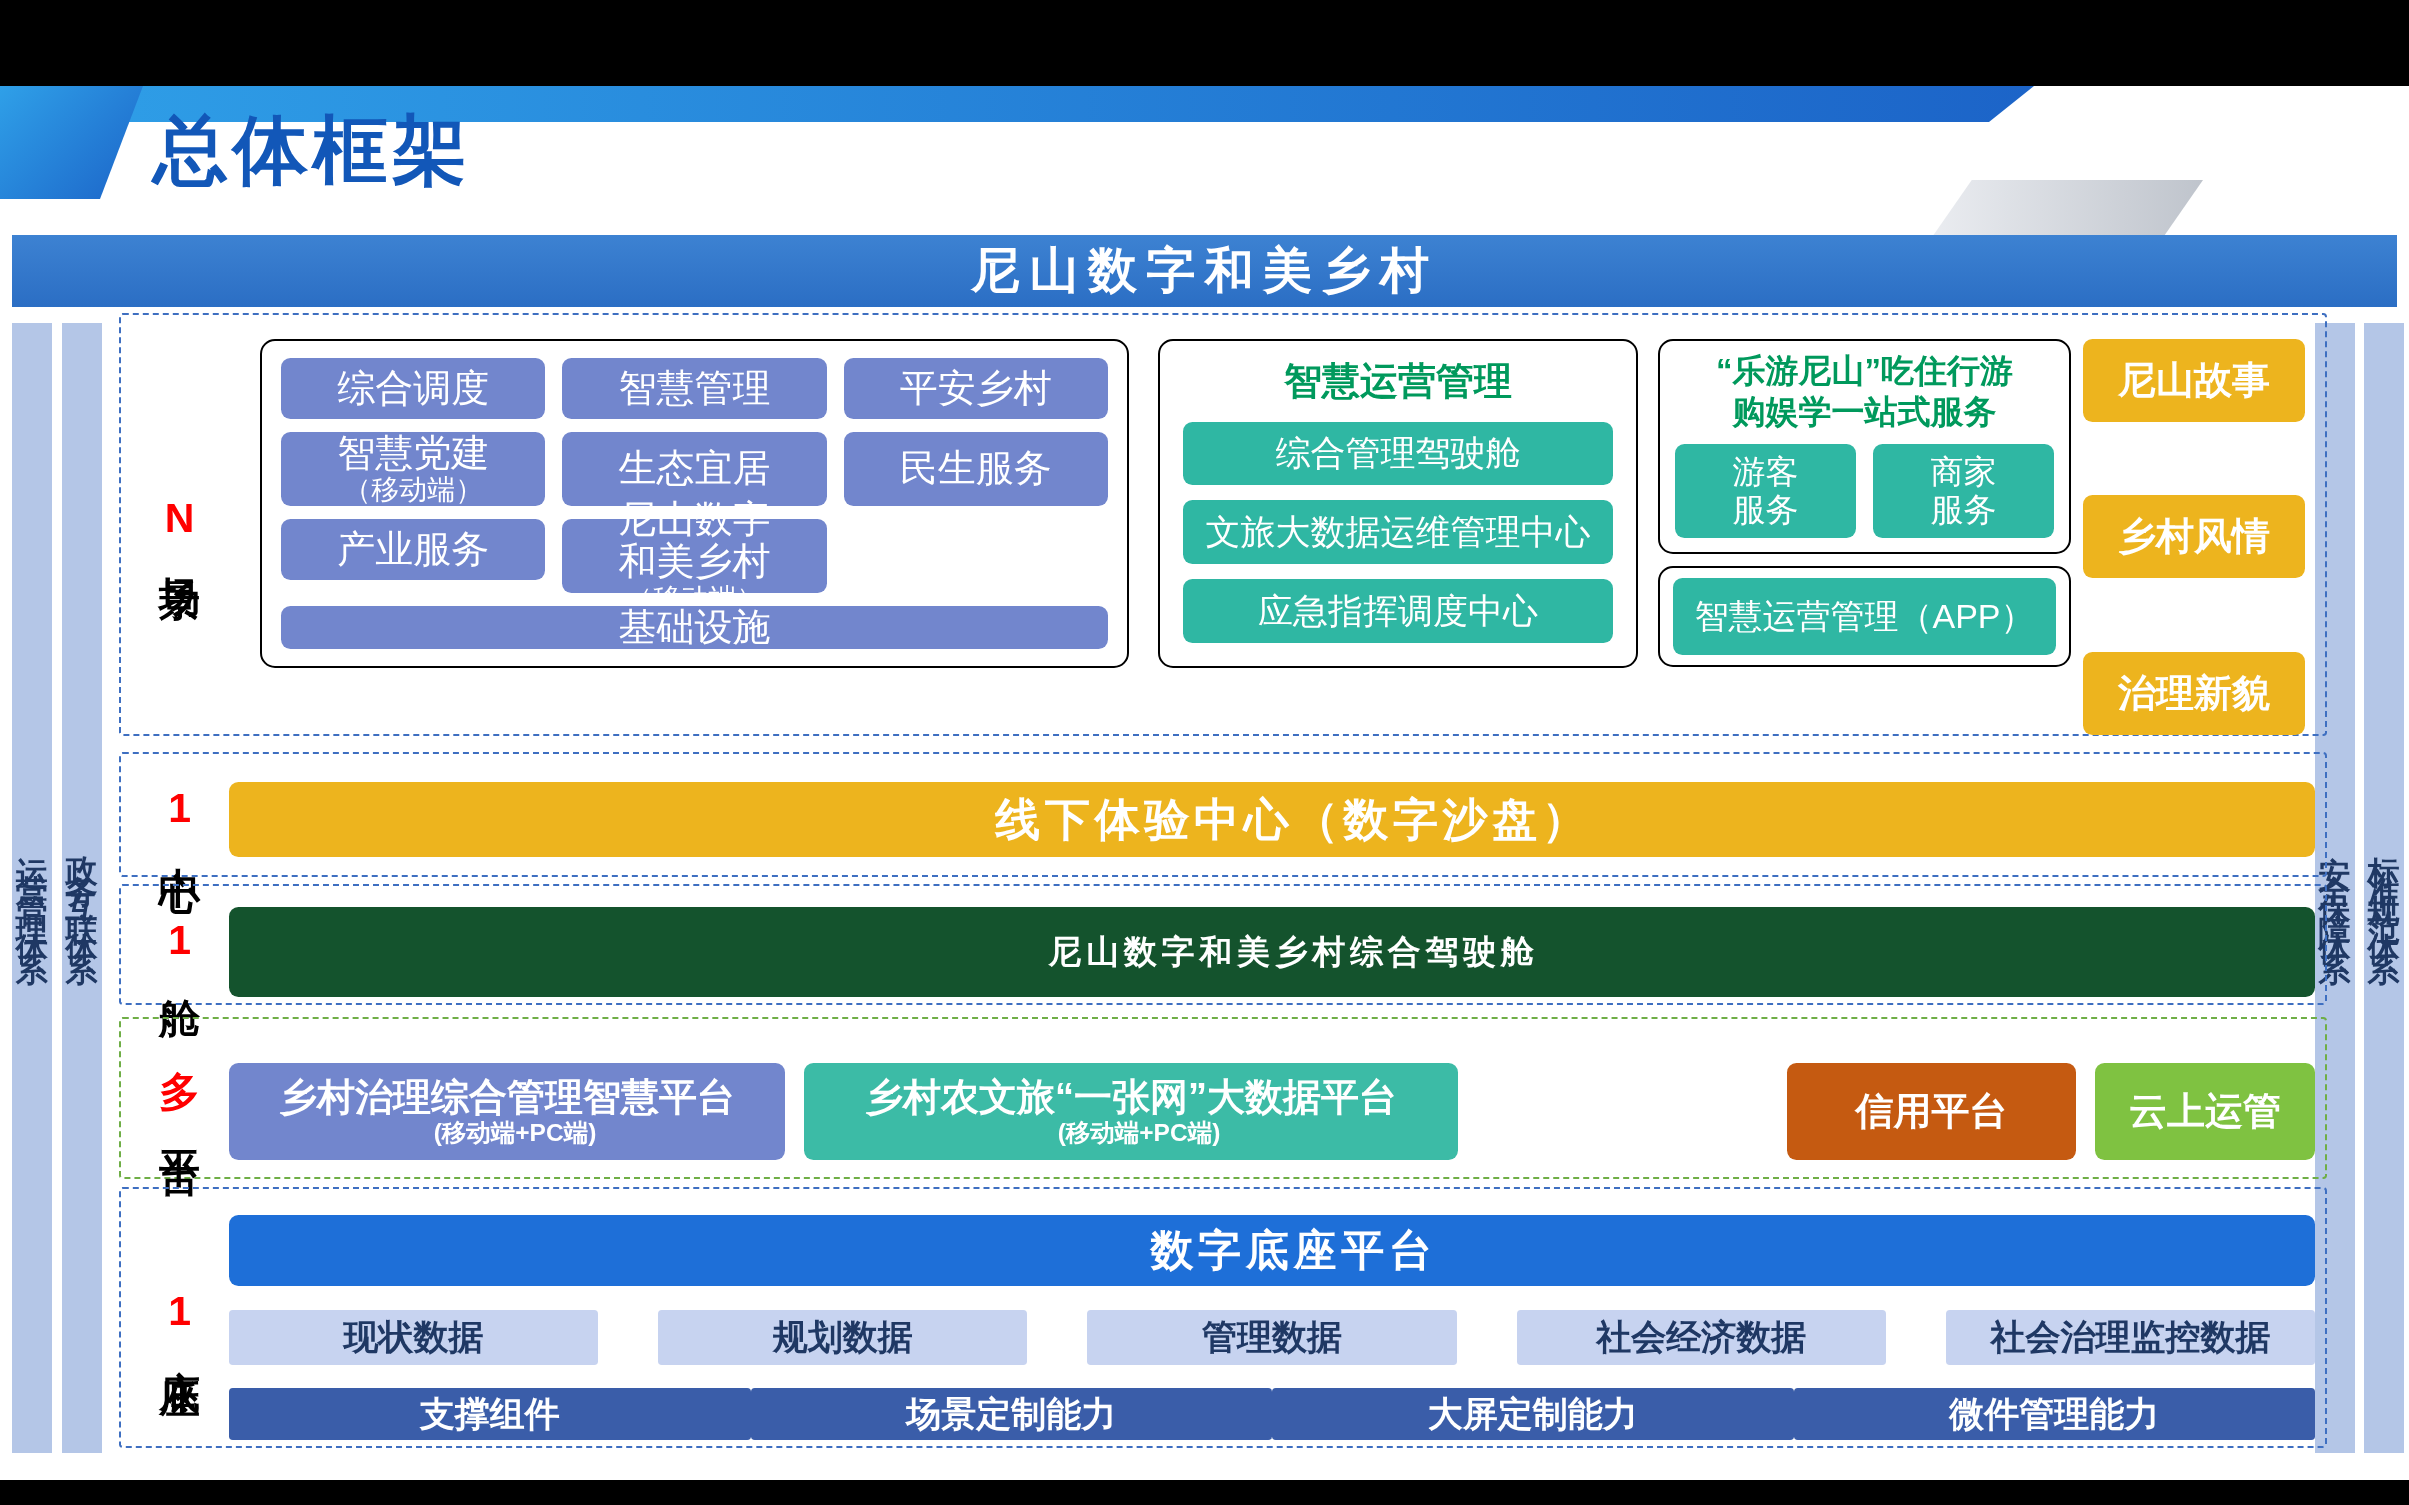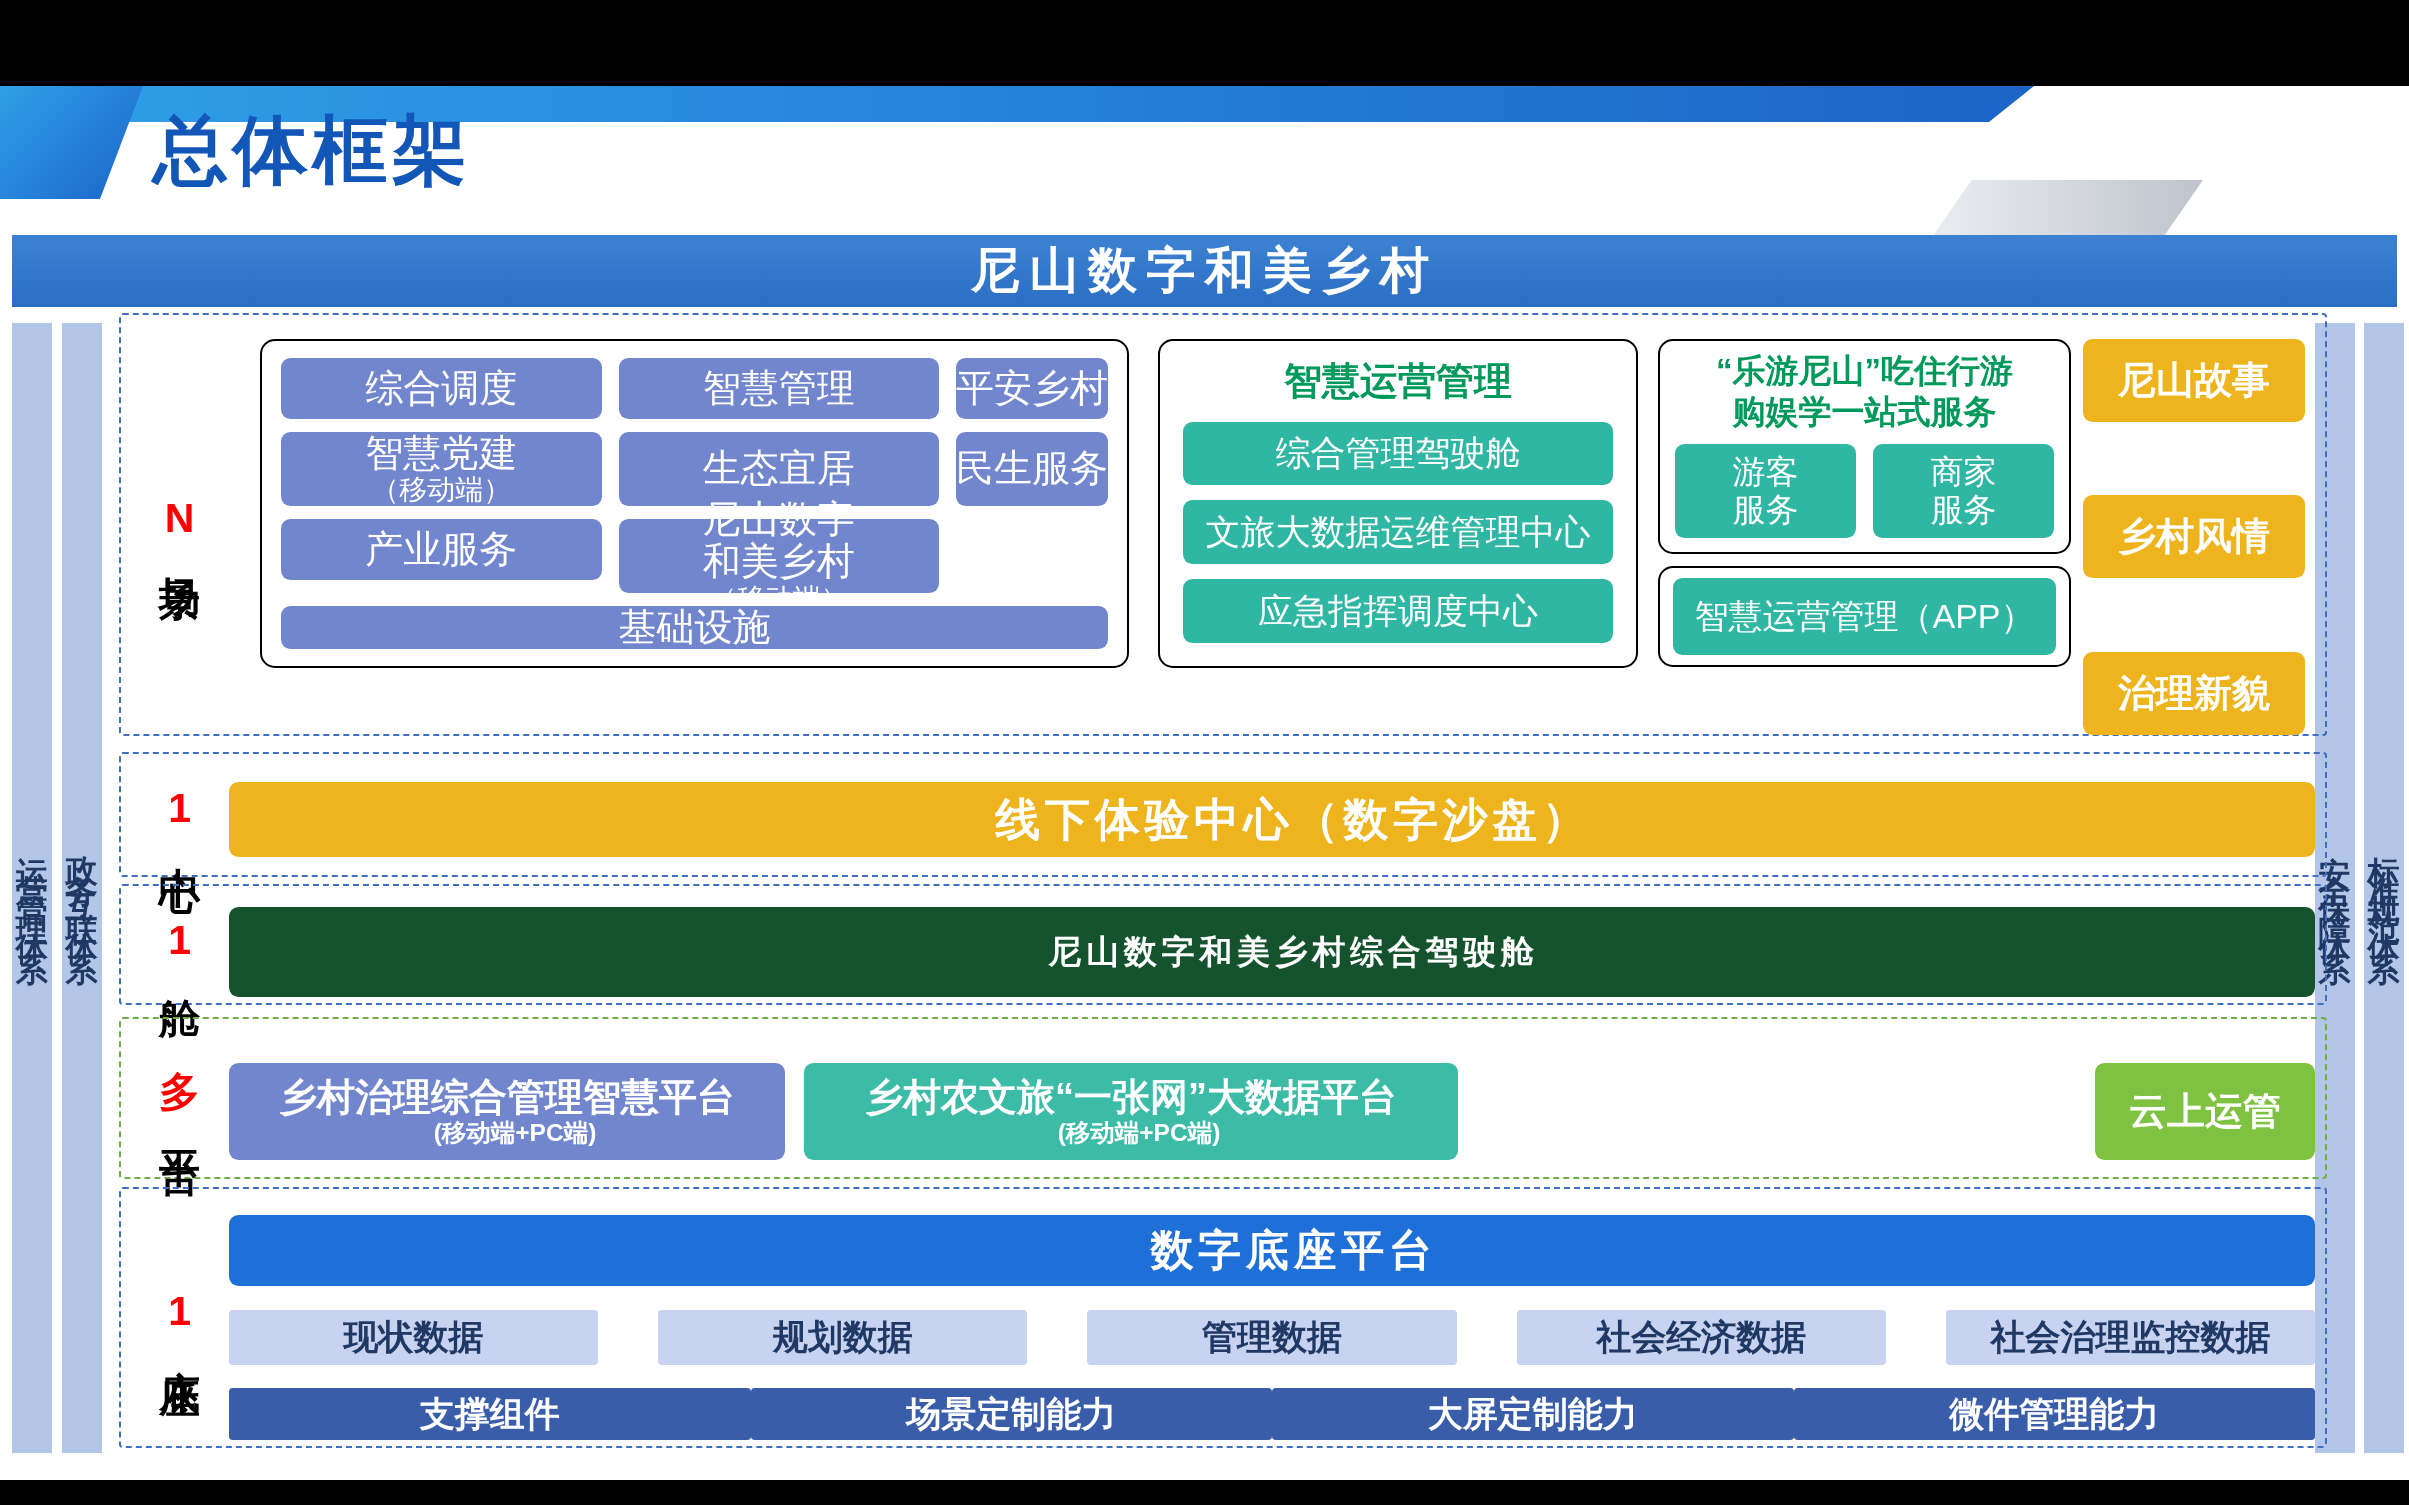--- a/index.html
+++ b/index.html
@@ -66,21 +66,21 @@
     display:flex; flex-direction:column; align-items:center; justify-content:center;
     gap:3.8px; font-weight:bold; font-size:41px; line-height:1.05;
   }
   .lab-red{ color:#ff0000; }
   .lab-black{ color:#000; writing-mode:vertical-rl; text-orientation:upright; letter-spacing:3.8px; }
 
   
   .scene-box{
     position:absolute; left:139px; top:23.5px; width:869px; height:329px;
     border:2.8px solid #000; border-radius:15px; padding:17px 19px;
-    display:grid; grid-template-columns:repeat(2,1fr); grid-template-rows:1fr 1fr 1fr;
+    display:grid; grid-template-columns:repeat(3,1fr); grid-template-rows:1fr 1fr 1fr;
     gap:13px 17px;
   }
   .pbtn{
     background:#7286cd; color:#fff; border-radius:9.4px;
     display:flex; flex-direction:column; align-items:center; justify-content:center;
     font-size:38px; text-align:center; line-height:1.12;
   }
   .pbtn .sub{ font-size:28px; }
   .pbtn-tall{ grid-row:span 2; }
   .pbtn-wide{ grid-column:span 3; }
@@ -267,20 +267,23 @@
       <span class="lab-black">平台</span>
     </div>
     <div class="plat plat-1">
       <span class="main">乡村治理综合管理智慧平台</span>
       <span class="sub">(移动端+PC端)</span>
     </div>
     <div class="plat plat-2">
       <span class="main">乡村农文旅“一张网”大数据平台</span>
       <span class="sub">(移动端+PC端)</span>
     </div>
+    <div class="plat plat-4">
+      <span class="main">信用平台</span>
+    </div>
     <div class="plat plat-5">
       <span class="main">云上运管</span>
     </div>
   </div>
 
   <div class="section sec-base">
     <div class="sec-label">
       <span class="lab-red">1</span>
       <span class="lab-black">底座</span>
     </div>

